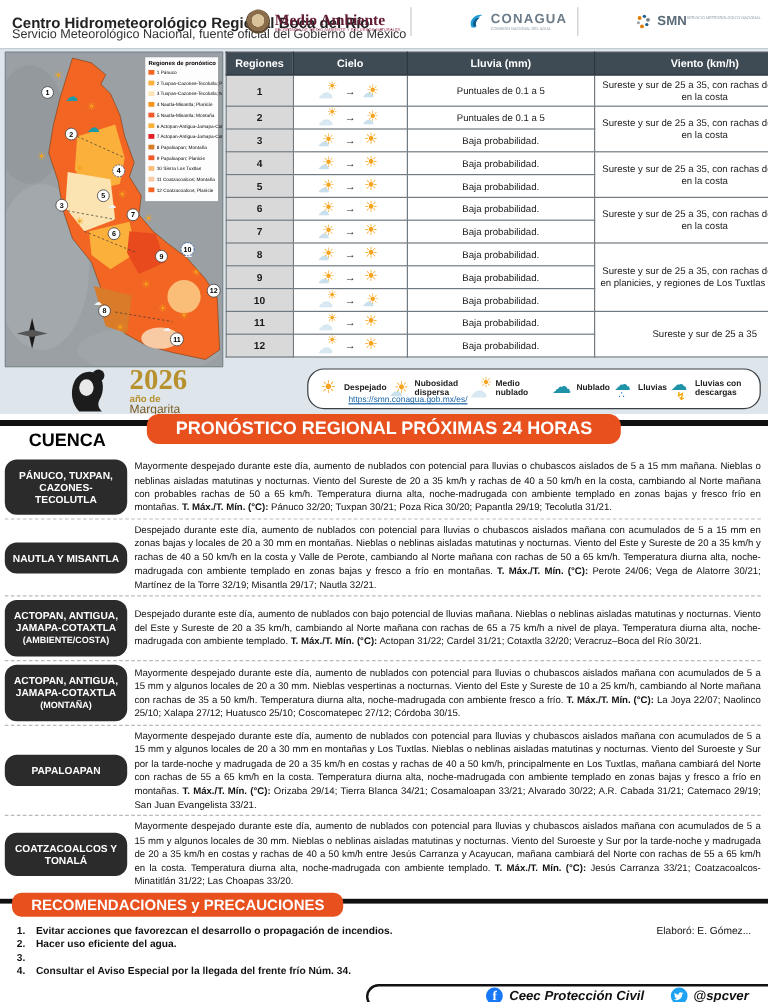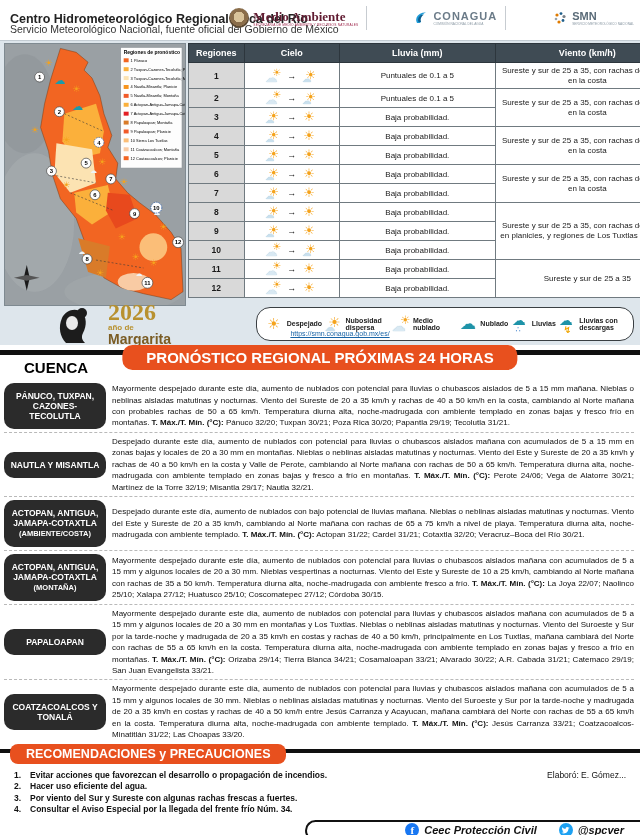--- a/index.html
+++ b/index.html
@@ -13,21 +13,21 @@
   .hdr-logos { position:absolute; right:6px; top:6px; display:flex; align-items:center; gap:8px; }
   .logo-item { display:flex; align-items:center; gap:4px;padding-left:38px; }
   .logo-divider { width:1px; height:24px; background:#c7ccd1; }
   .ma-seal { width:20px; height:20px; border-radius:50%; background:radial-gradient(circle at 50% 45%, #d9c39a 0 35%, #8a6d4a 36% 60%, #5d4a33 61% 100%); }
   .ma-text { display:flex; flex-direction:column; }
   .ma-name { font-family:"Liberation Serif", serif; font-weight:bold; font-size:13px; color:#611c32; line-height:13px; }
   .ma-subline { font-size:3.2px; color:#9d2449; letter-spacing:.2px; }
   .cona-text { display:flex; flex-direction:column; }
   .cona-name { font-size:11px; font-weight:bold; color:#6b7b88; letter-spacing:1px; line-height:11px; }
   .cona-subline { font-size:3.2px; color:#8a98a3; }
-  .smn-text { display:flex; flex-direction:column; }
+  .smn-text { display:flex; flex-direction:row; }
   .smn-name { font-size:11px; font-weight:bold; color:#5a6b78; line-height:11px; }
   .smn-subline { font-size:3.2px; color:#8a98a3; }
 
   
   .top { position:relative; height:305px; background:#dee6ec; border-top:1px solid #c3ccd3; }
   .map-panel { position:absolute; left:4px; top:2px; width:182px; height:263px; border:1px solid #7f8a91; background:#9aa0a4; }
   .map-panel svg { display:block; }
 
   
   .fx-table { position:absolute; left:188px; top:2px; width:492px; border-collapse:collapse; background:#fff; }
@@ -54,26 +54,26 @@
   .wi-rain::before { content:"☁"; color:#1e93a8; font-size:12px; left:1px; top:-2px; }
   .wi-rain::after { content:"∴"; color:#1565c0; font-size:7px; left:4px; bottom:-2px; }
   .wi-storm::before { content:"☁"; color:#1e93a8; font-size:12px; left:1px; top:-2px; }
   .wi-storm::after { content:"↯"; color:#f0a500; font-size:8px; font-weight:bold; left:5px; bottom:-3px; }
 
   
   .legend-strip { position:absolute; left:256px; top:266px; width:378px; height:34px; background:#fff; border:1.5px solid #3a3f43; border-radius:14px; display:flex; align-items:center; justify-content:space-around; padding:0 8px; }
   .legend-item { display:flex; align-items:center; gap:4px; }
   .legend-item .wi { transform:scale(1.15); }
   .legend-label { font-size:7px; font-weight:bold; color:#222; line-height:7.5px; max-width:44px; }
-  .stamp { position:absolute; left:48px; top:262px; width:200px; height:43px; display:flex; align-items:flex-end; gap:8px; overflow:hidden; }
+  .stamp { position:absolute; left:48px; top:262px; width:200px; height:43px; display:flex; align-items:center; gap:8px; overflow:hidden; }
   .stamp-portrait { width:52px; height:43px; }
   .stamp-text { padding-top:2px; line-height:1; }
   .stamp-year { font-family:"Liberation Serif", serif; font-size:24px; font-weight:bold; color:#b8912f; }
   .stamp-l1 { font-size:8px; color:#b8912f; font-weight:bold; }
-  .stamp-l2 { font-size:14px; color:#7a5c24; font-weight:bold; }
+  .stamp-l2 { font-size:10px; color:#7a5c24; font-weight:normal; }
   .smn-url { position:absolute; left:200px; top:289px; width:280px; text-align:center; font-size:7px; color:#1763a6; text-decoration:underline; }
 
   
   .mid-bar { position:relative; height:35px; background:#fff; }
   .mid-bar .line { position:absolute; top:5px; left:0; right:0; height:5px; background:#101010; }
   .mid-banner { position:absolute; top:0; left:50%; transform:translateX(-50%); background:#e8501e; color:#fff; font-weight:bold; font-size:15px; padding:4px 24px; border-radius:10px; white-space:nowrap; }
   .cuenca { position:absolute; top:14px; left:24px; font-size:15px; font-weight:bold; color:#000; }
 
   
   .forecasts { position:relative; padding:0 6px 0 4px; }
@@ -500,21 +500,20 @@
       <li>
           <span class="reco-num">1.</span>
           <span>Evitar acciones que favorezcan el desarrollo o propagación de incendios.</span>
         </li>
       <li>
           <span class="reco-num">2.</span>
           <span>Hacer uso eficiente del agua.</span>
         </li>
       <li>
           <span class="reco-num">3.</span>
-          <span>Por viento del Sur y Sureste con algunas rachas frescas a fuertes.</span>
         </li>
       <li>
           <span class="reco-num">4.</span>
           <span>Consultar el Aviso Especial por la llegada del frente frío Núm. 34.</span>
         </li>
     </ul>
     <div class="elaborated">Elaboró: E. Gómez...</div>
   </div>
 
   <div class="footer">

